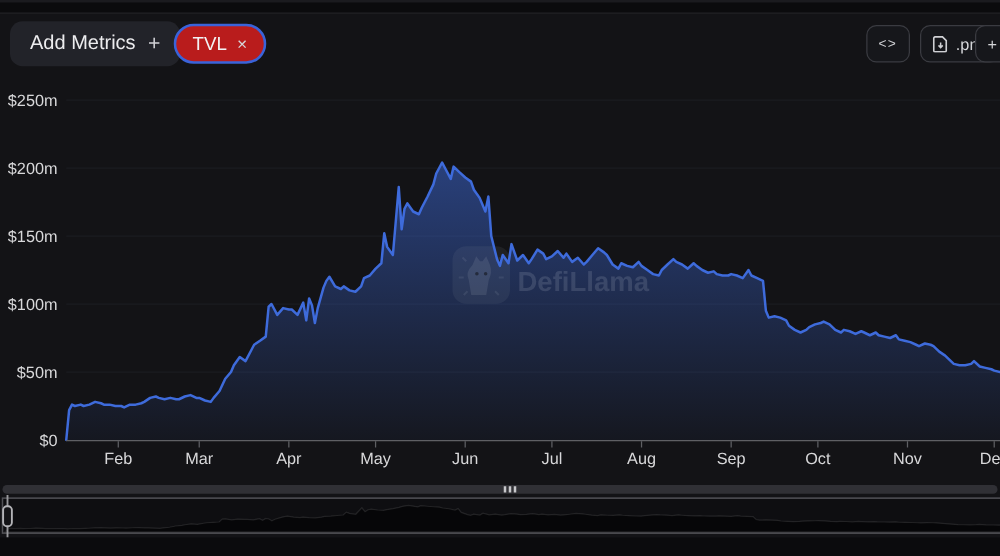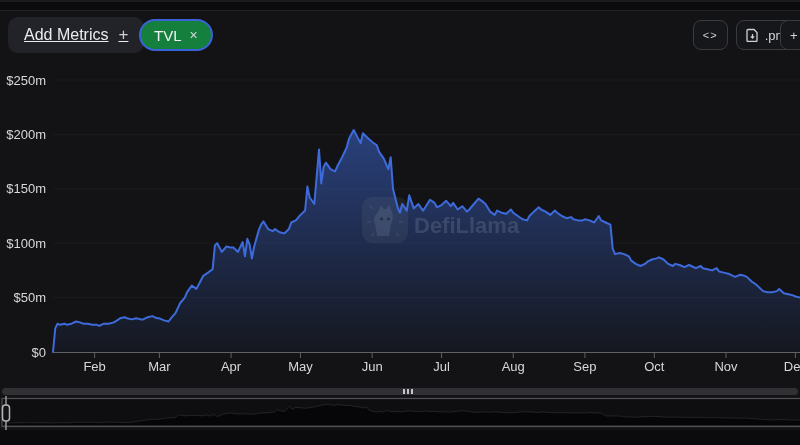--- a/index.html
+++ b/index.html
@@ -5,24 +5,24 @@
   * { margin:0; padding:0; box-sizing:border-box; }
   html,body { width:800px; height:445px; overflow:hidden; background:#131316;
               font-family:"Liberation Sans", sans-serif; }
   .topstrip { position:absolute; left:0; top:0; width:800px; height:11px; background:#0b0b0d; border-top:2px solid #1b1b1f; border-bottom:1px solid #232327; }
   .panel { position:absolute; left:0; top:12px; width:800px; height:418px; background:#131316; }
   .bottomstrip { position:absolute; left:0; top:430px; width:800px; height:15px; background:#0b0b0d; }
 
   
   .header { position:absolute; left:0; top:14px; width:800px; height:40px; }
   .btn-add { position:absolute; left:8px; top:3px; height:36px; padding:0 16px; display:flex; align-items:center; gap:10px;
-             background:#222329; border:none; border-radius:10px; color:#ececee; font-size:16px; cursor:pointer;text-decoration:underline; }
+             background:#222329; border:none; border-radius:10px; color:#ececee; font-size:16px; cursor:pointer; }
   .btn-add .plus { color:#cfcfd3; font-size:17px; }
   .pill { position:absolute; left:139px; top:5px; height:32px; padding:0 13px; display:flex; align-items:center; gap:8px;
-          background:#15803d; border:2px solid #3a63d9; border-radius:999px; color:#f2f2f4; font-size:15px; cursor:pointer; }
+          background:#b91c1c; border:2px solid #3a63d9; border-radius:999px; color:#f2f2f4; font-size:15px; cursor:pointer; }
   .pill .x { color:#d6d6da; font-size:14px; line-height:1; }
   .export { position:absolute; right:0; top:6px; display:flex; gap:8px; }
   .btn-sq { height:30px; min-width:31px; padding:0 9px; display:flex; align-items:center; gap:6px;
             background:#16171b; border:1px solid #3a3b41; border-radius:8px; color:#d4d5d8; font-size:13px; cursor:pointer; white-space:nowrap; }
   .btn-sq .code { font-size:11px; letter-spacing:1px; color:#cfd0d4; }
   .btn-plusmore { position:absolute; left:780px; top:6px; width:34px; }
   .fileicon { width:13px; height:14px; display:block; }
 
   
   #chart-svg { position:absolute; left:0; top:0; width:800px; height:386px; }

